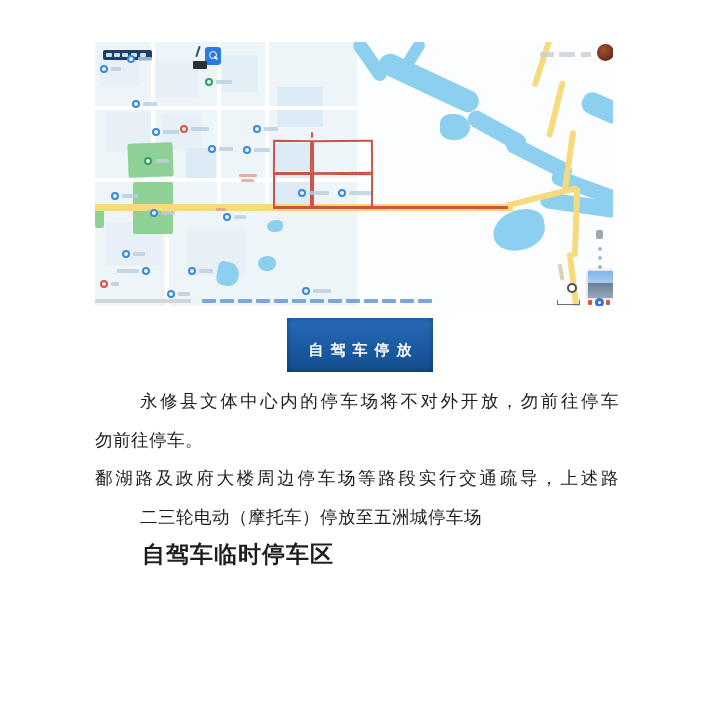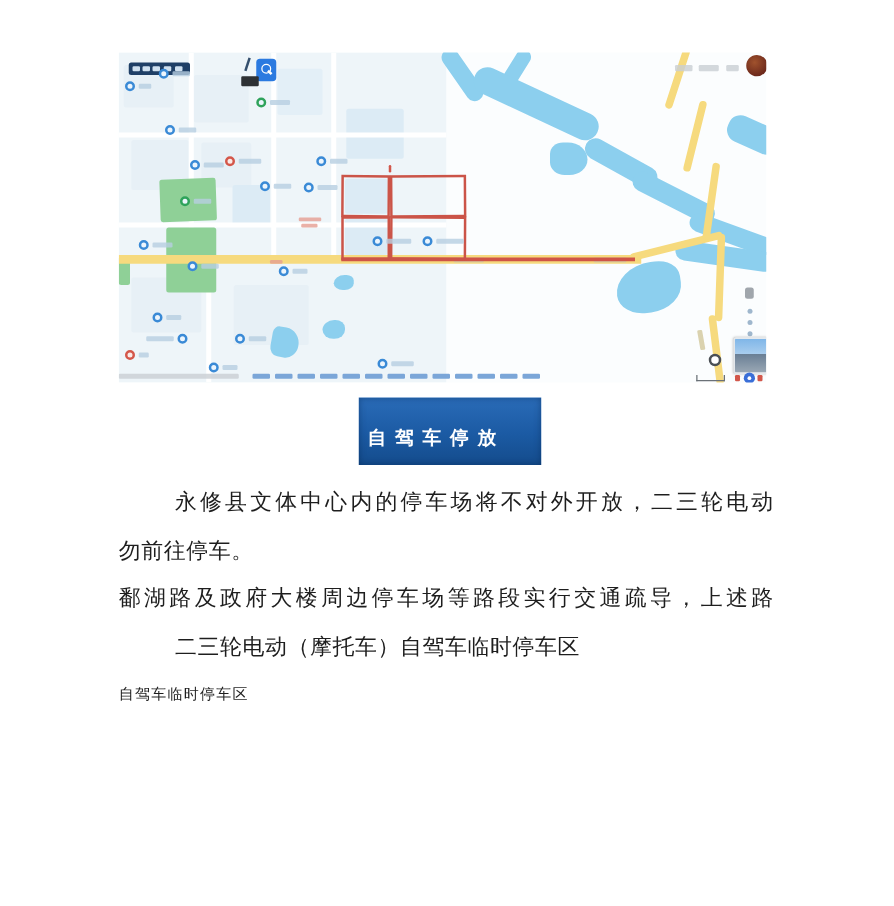--- a/index.html
+++ b/index.html
@@ -48,38 +48,38 @@
   .redtick{position:absolute;width:4px;height:6px;background:#d2574b;border-radius:1px;}
   .scalebar{position:absolute;left:462px;top:258px;width:21px;height:4px;border-bottom:1.5px solid #6b7177;
     border-left:1.5px solid #6b7177;border-right:1.5px solid #6b7177;}
   .compass{position:absolute;left:472px;top:241px;width:10px;height:10px;border:2px solid #4a4f54;border-radius:50%;background:#fff;box-sizing:border-box;}
   .pegman{position:absolute;left:501px;top:188px;width:7px;height:9px;background:#8a9097;border-radius:2px;opacity:.8;}
   .dotctl{position:absolute;width:4px;height:4px;border-radius:50%;background:#9fb7cd;}
   
   .banner{
     position:absolute;left:287px;top:318px;width:146px;height:54px;
     background:linear-gradient(180deg,#2a6cb8 0%,#1b5aa3 55%,#144c8c 100%);
-    display:flex;align-items:center;justify-content:flex-start;
+    display:flex;align-items:center;justify-content:center;
     box-shadow:inset 0 0 6px rgba(0,30,70,.45);
   }
   .banner span{
     color:#ffffff;font-family:"Liberation Sans","DejaVu Sans",sans-serif;
     font-weight:bold;font-size:15px;letter-spacing:7px;margin-left:7px;margin-top:10px;
   }
   
   .content{
     position:absolute;left:95px;top:382px;width:524px;color:#1e1e1e;
   }
   .text-line{
     font-size:17.5px;line-height:38.6px;height:38.6px;white-space:nowrap;
     letter-spacing:0.5px;
   }
   .text-line.justify{white-space:normal;text-align:justify;text-align-last:justify;}
   .text-line.indent{text-indent:45px;}
-  .text-line.bold{font-weight:normal;font-size:12px;letter-spacing:1px;}
+  .text-line.bold{font-weight:bold;font-size:23px;letter-spacing:1px;margin-left:47px;}
 </style>
 </head>
 <body>
 
 <div class="map">
 
   <div class="abs blockzone" style="left:0;top:0;width:262px;height:264px;"></div>
   <div class="abs cityblock" style="left:4px;top:10px;width:40px;height:34px;"></div>
   <div class="abs cityblock" style="left:60px;top:18px;width:44px;height:38px;"></div>
   <div class="abs cityblock" style="left:10px;top:70px;width:46px;height:40px;"></div>
@@ -229,18 +229,18 @@
       <span class="plabel rtext" style="width: 13px; left: 146px; top: 137px;"></span>
       <span class="plabel rtext" style="width: 10px; left: 121px; top: 166px;"></span>
     </div>
 </div>
 
 <div class="banner">
   <span>自驾车停放</span>
 </div>
 
 <div class="content" id="body-lines">
-    <div class="text-line indent justify">永修县文体中心内的停车场将不对外开放，二三轮电动</div>
+    <div class="text-line indent justify">永修县文体中心内的停车场将不对外开放，勿前往停车</div>
     <div class="text-line">勿前往停车。</div>
     <div class="text-line justify">鄱湖路及政府大楼周边停车场等路段实行交通疏导，上述路</div>
-    <div class="text-line indent">二三轮电动（摩托车）自驾车临时停车区</div>
+    <div class="text-line indent">二三轮电动（摩托车）停放至五洲城停车场</div>
     <div class="text-line bold">自驾车临时停车区</div>
   </div>
 
 </body></html>

